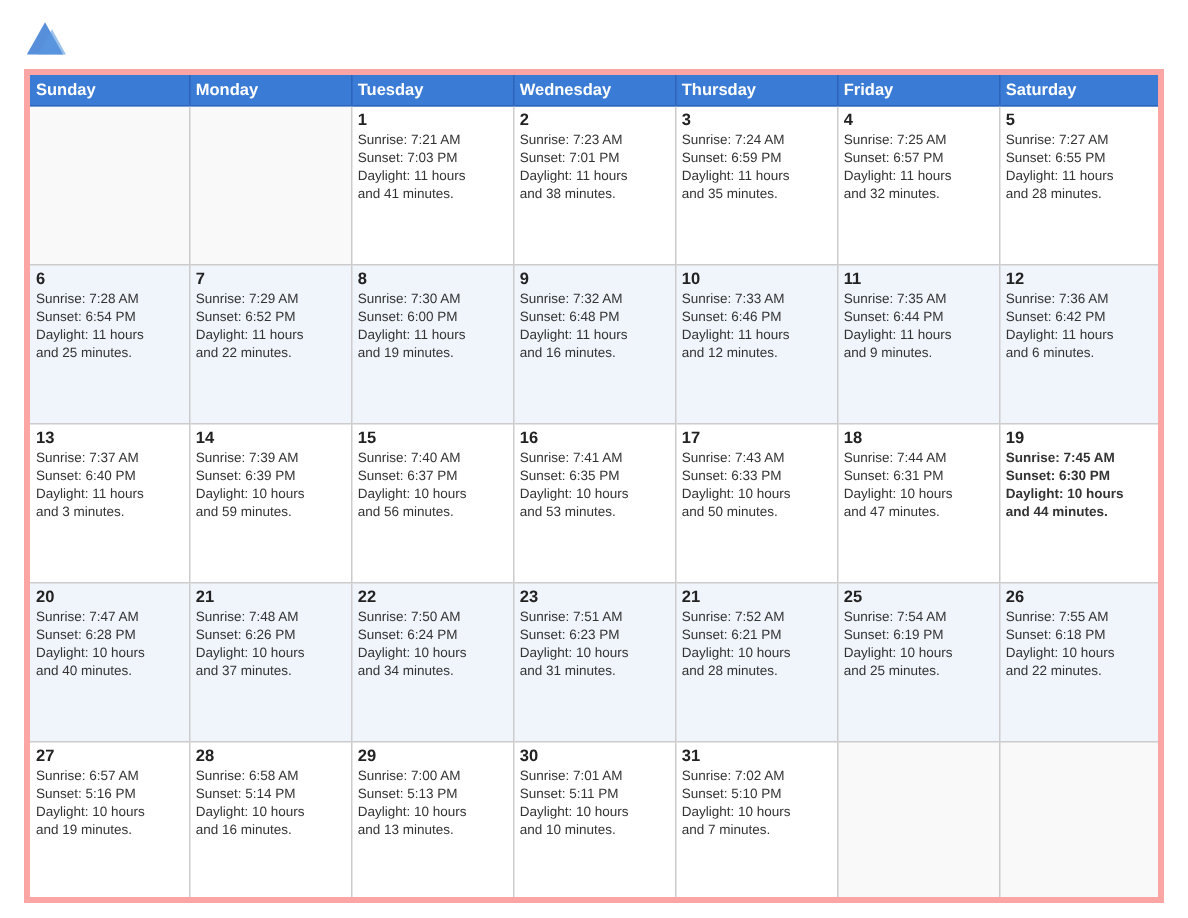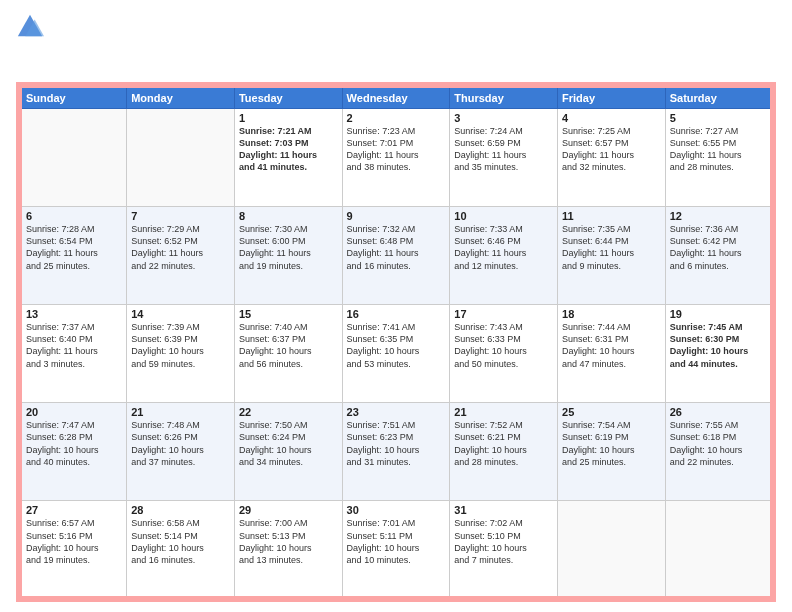--- a/index.html
+++ b/index.html
@@ -55,25 +55,24 @@
       font-weight: normal;
       color: #333;
       line-height: 1.1;
     }
     .subtitle {
       font-size: 14px;
       color: #555;
     }
     .calendar {
       flex: 1;
-      border: 6px solid #fca5a5;
+      border: 4px solid #fca5a5;
       border-collapse: collapse;
       width: 100%;
       table-layout: fixed;
-      margin-top: 36px;
     }
     .calendar th {
       background: #3a7bd5;
       color: #fff;
       font-size: 11px;
       font-weight: bold;
       padding: 4px 4px;
       text-align: left;
       border: 1px solid #2d65bb;
     }
@@ -137,21 +136,21 @@
           <th>Friday</th>
           <th>Saturday</th>
         </tr>
     </thead>
     <tbody id="calendar-body">
     <tr>
           <td class="empty"></td>
           <td class="empty"></td>
           <td>
             <span class="day-num">1</span>
-            <div class="day-info" style="white-space: pre-line; font-weight: bold;">Sunrise: 7:21 AM
+            <div class="day-info" style="white-space: pre-line;">Sunrise: 7:21 AM
 Sunset: 7:03 PM
 Daylight: 11 hours
 and 41 minutes.</div>
           </td>
           <td>
             <span class="day-num">2</span>
             <div class="day-info" style="white-space: pre-line;">Sunrise: 7:23 AM
 Sunset: 7:01 PM
 Daylight: 11 hours
 and 38 minutes.</div>

